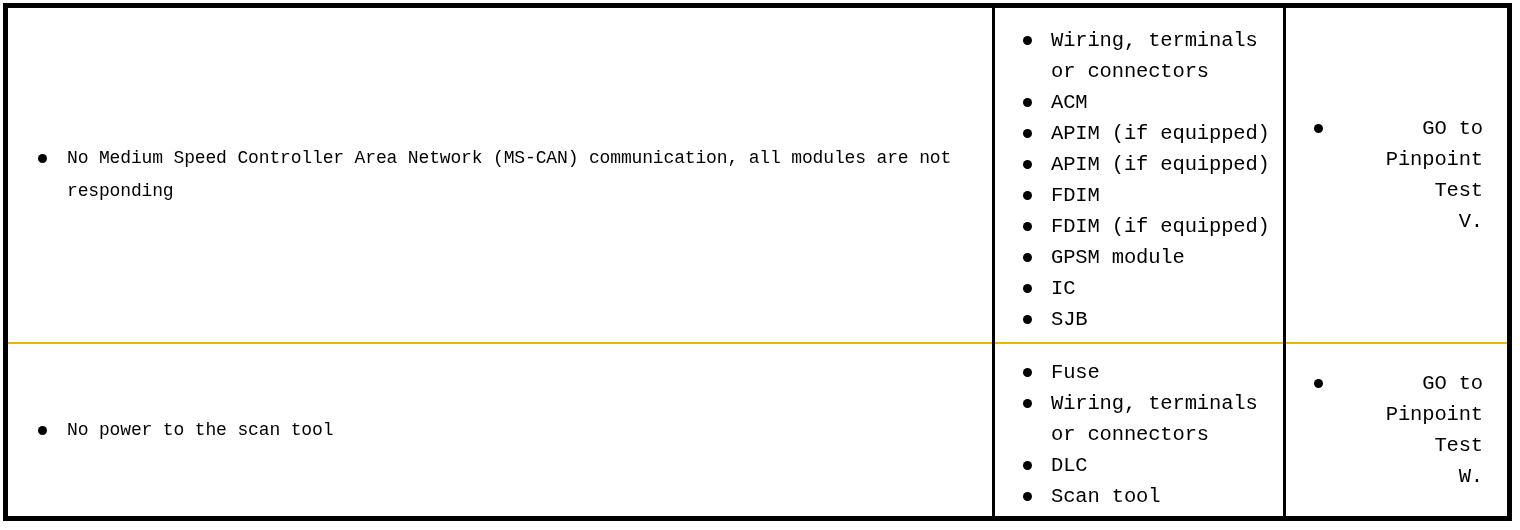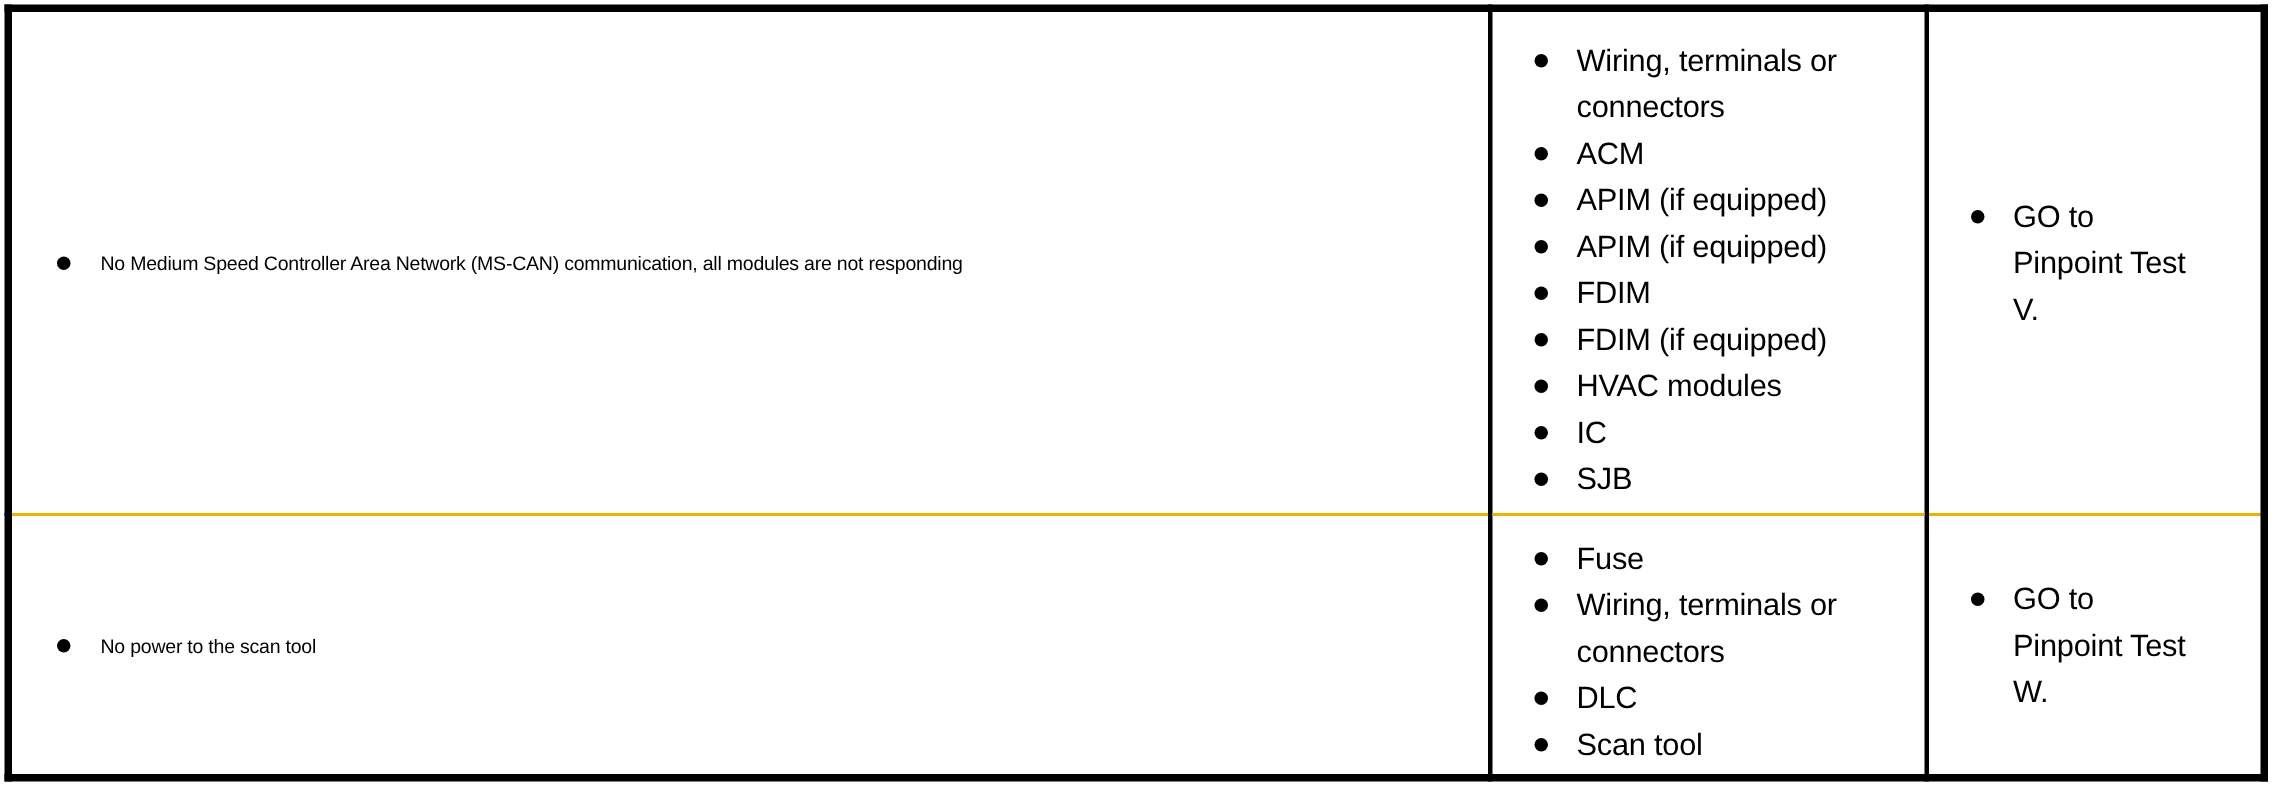--- a/index.html
+++ b/index.html
@@ -51,21 +51,21 @@
   col.c-source  { width: 291px; }
   col.c-action  { width: 225px; }
 
   
   .cell-inner {
     padding: 0;
   }
   td.col-symptom .cell-inner { padding-left: 30px; padding-right: 16px; }
   td.col-source  { vertical-align: top; }
   td.col-source  .cell-inner { padding-left: 28px; padding-right: 10px; padding-top: 9px; }
-  td.col-action  .cell-inner { padding-left: 28px; padding-right: 24px; }
+  td.col-action  .cell-inner { padding-left: 28px; padding-right: 24px; text-align: right; }
 
   
   ul.bullet-list {
     list-style: none;
     margin: 0;
     padding: 0;
   }
   ul.bullet-list > li {
     position: relative;
     padding-left: 28px;
@@ -78,25 +78,26 @@
     position: absolute;
     left: 0;
     top: 11px;
     width: 9px;
     height: 9px;
     background: #000000;
     border-radius: 50%;
   }
   ul.bullet-list > li .li-text {
     display: block;
+    font-family: Liberation Mono, monospace;
   }
 
   
   td.col-symptom ul.bullet-list > li {
-    font-size: 13px;
+    font-size: 18px;
     line-height: 33px;
     padding-left: 29px;
   }
   td.col-symptom ul.bullet-list > li .bullet-dot { top: 12px; }
 
   
   td.col-action ul.bullet-list > li .li-text {
     white-space: pre-line;
   }
   td.col-action ul.bullet-list > li {
@@ -149,21 +150,21 @@
               <li>
                 <span class="bullet-dot"></span>
                 <span class="li-text">FDIM</span>
               </li>
               <li>
                 <span class="bullet-dot"></span>
                 <span class="li-text">FDIM (if equipped)</span>
               </li>
               <li>
                 <span class="bullet-dot"></span>
-                <span class="li-text">HVAC modules</span>
+                <span class="li-text">GPSM module</span>
               </li>
               <li>
                 <span class="bullet-dot"></span>
                 <span class="li-text">IC</span>
               </li>
               <li>
                 <span class="bullet-dot"></span>
                 <span class="li-text">SJB</span>
               </li>
             </ul>

